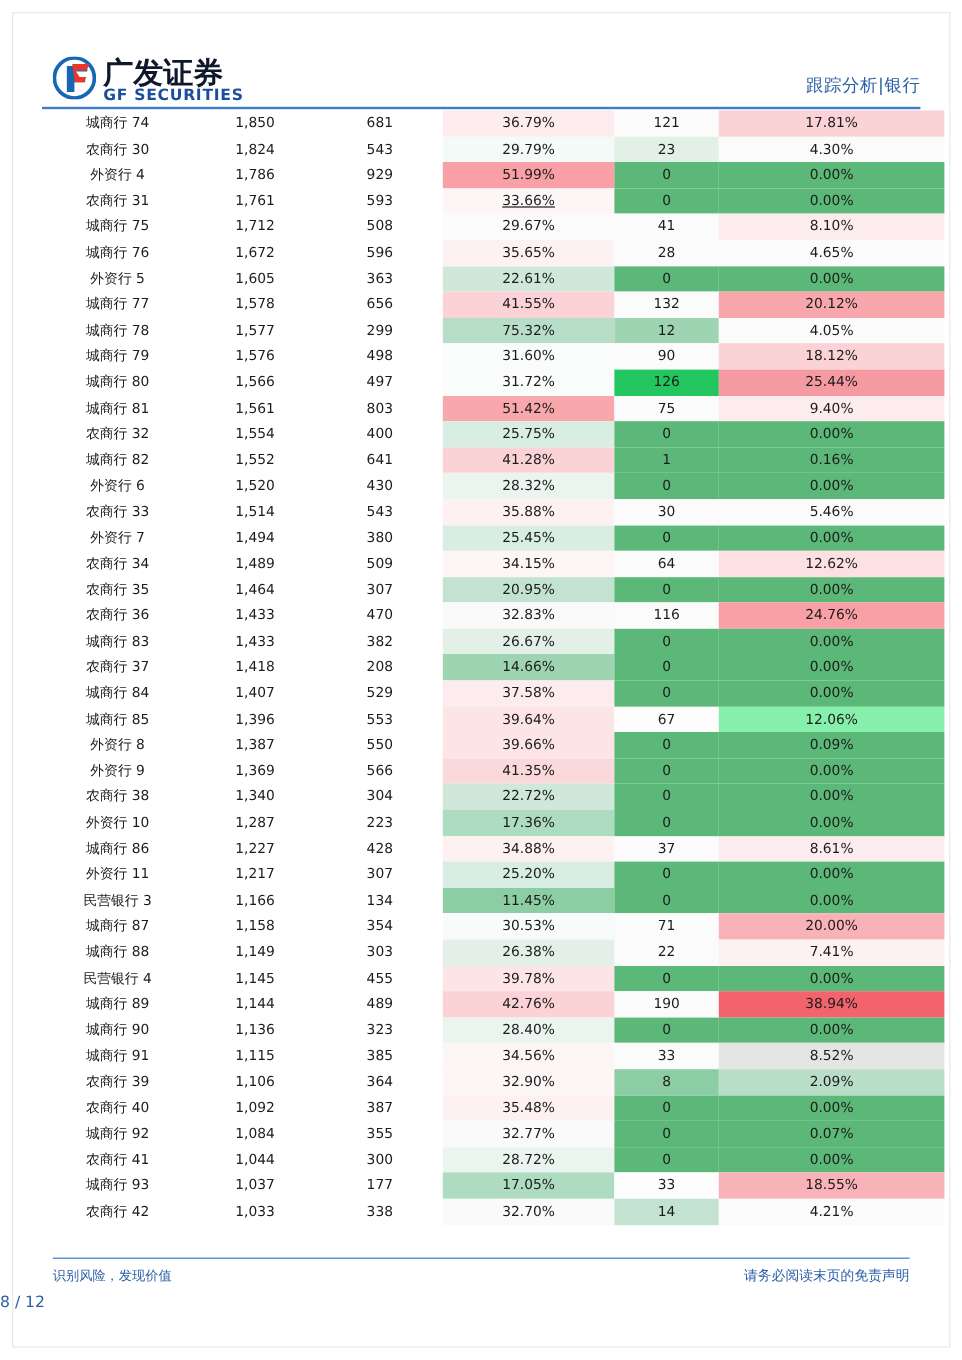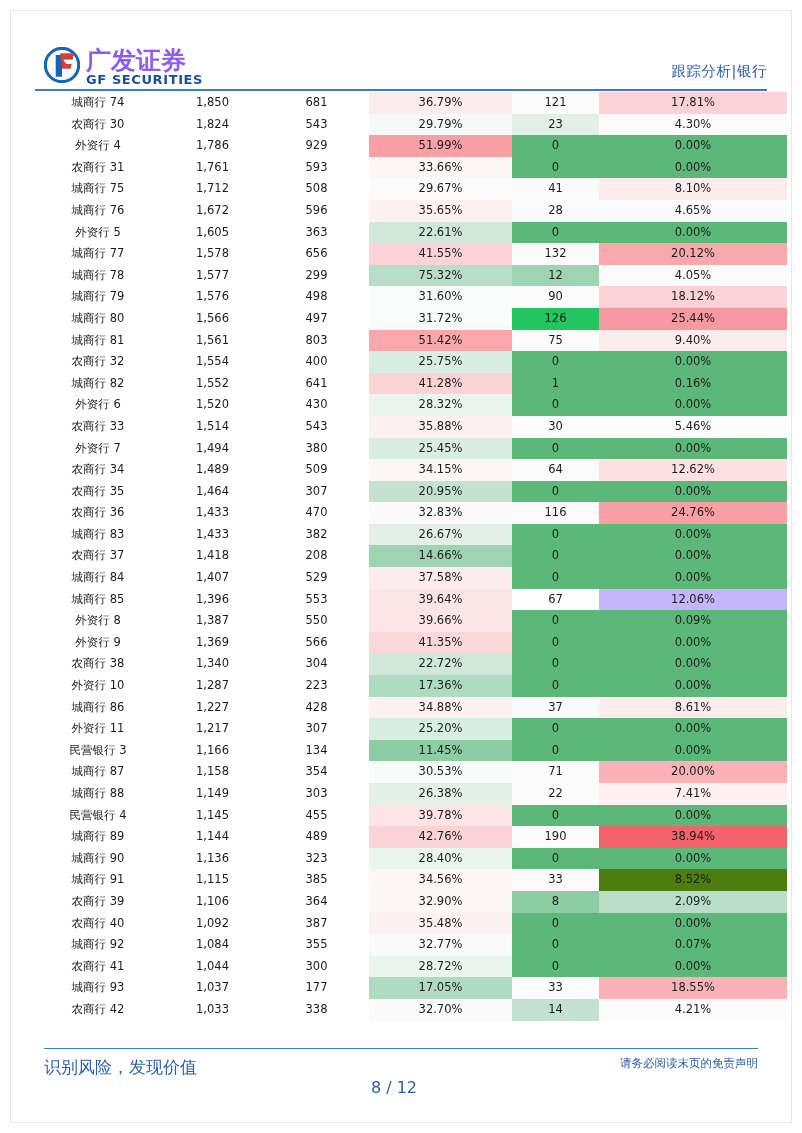--- a/index.html
+++ b/index.html
@@ -55,21 +55,21 @@
     display: flex;
     flex-direction: column;
     justify-content: flex-start;
     padding-top: 1px;
   }
   #logo-cn {
     font-family: "DejaVu Sans", "Liberation Sans", sans-serif;
     font-size: 25px;
     font-weight: 700;
     line-height: 25px;
-    color: #8b5cf6;
+    color: #0f172a;
     letter-spacing: 0px;
   }
   #logo-en {
     font-family: "DejaVu Sans", "Liberation Sans", sans-serif;
     font-size: 13px;
     font-weight: 700;
     line-height: 12px;
     color: #1b4f9c;
     letter-spacing: 0.6px;
     margin-top: 1px;
@@ -135,41 +135,41 @@
     top: 1048px;
     width: 714px;
     height: 1.4px;
     background: #3d7cc9;
   }
   #footer-left {
     position: absolute;
     left: 44px;
     top: 1056px;
     font-family: "DejaVu Sans", "Liberation Sans", sans-serif;
-    font-size: 17px;
+    font-size: 11px;
     color: #2b5fa8;
     white-space: nowrap;
   }
   #footer-right {
     position: absolute;
     right: 44px;
     top: 1056px;
     font-family: "DejaVu Sans", "Liberation Sans", sans-serif;
     font-size: 11.5px;
     color: #2b5fa8;
     white-space: nowrap;
   }
   #footer-page {
     position: absolute;
     left: 0;
     width: 788px;
     top: 1078px;
-    text-align: center;
-    font-family: "DejaVu Sans", "Liberation Sans", sans-serif;
-    font-size: 16px;
+    text-align: left;
+    font-family: "DejaVu Sans", "Liberation Sans", sans-serif;
+    font-size: 13px;
     color: #2b5fa8;
   }
 </style>
 </head>
 <body>
 
 <div id="page">
 
   <div id="page-frame"></div>
 
@@ -216,21 +216,21 @@
             <td class="c-num1">1,786</td>
             <td class="c-num2">929</td>
             <td class="c-p1" style="background: rgb(248, 160, 166);">51.99%</td>
             <td class="c-cnt" style="background: rgb(92, 184, 120);">0</td>
             <td class="c-p2" style="background: rgb(92, 184, 120);">0.00%</td>
           </tr>
           <tr>
             <td class="c-label">农商行 31</td>
             <td class="c-num1">1,761</td>
             <td class="c-num2">593</td>
-            <td class="c-p1" style="background: rgb(253, 246, 246);">33.66%</td>
+            <td class="c-p1" style="background: rgb(253, 246, 246); text-decoration: underline;">33.66%</td>
             <td class="c-cnt" style="background: rgb(92, 184, 120);">0</td>
             <td class="c-p2" style="background: rgb(92, 184, 120);">0.00%</td>
           </tr>
           <tr>
             <td class="c-label">城商行 75</td>
             <td class="c-num1">1,712</td>
             <td class="c-num2">508</td>
             <td class="c-p1" style="background: rgb(251, 251, 252);">29.67%</td>
             <td class="c-cnt" style="background: rgb(251, 251, 252);">41</td>
             <td class="c-p2" style="background: rgb(253, 236, 237);">8.10%</td>
@@ -378,21 +378,21 @@
             <td class="c-p1" style="background: rgb(253, 236, 237);">37.58%</td>
             <td class="c-cnt" style="background: rgb(92, 184, 120);">0</td>
             <td class="c-p2" style="background: rgb(92, 184, 120);">0.00%</td>
           </tr>
           <tr>
             <td class="c-label">城商行 85</td>
             <td class="c-num1">1,396</td>
             <td class="c-num2">553</td>
             <td class="c-p1" style="background: rgb(253, 228, 230);">39.64%</td>
             <td class="c-cnt" style="background: rgb(253, 253, 254);">67</td>
-            <td class="c-p2" style="background: #c4b5fd;">12.06%</td>
+            <td class="c-p2" style="background: #86efac;">12.06%</td>
           </tr>
           <tr>
             <td class="c-label">外资行 8</td>
             <td class="c-num1">1,387</td>
             <td class="c-num2">550</td>
             <td class="c-p1" style="background: rgb(253, 228, 230);">39.66%</td>
             <td class="c-cnt" style="background: rgb(92, 184, 120);">0</td>
             <td class="c-p2" style="background: rgb(92, 184, 120);">0.09%</td>
           </tr>
           <tr>
@@ -482,21 +482,21 @@
             <td class="c-p1" style="background: rgb(234, 245, 239);">28.40%</td>
             <td class="c-cnt" style="background: rgb(92, 184, 120);">0</td>
             <td class="c-p2" style="background: rgb(92, 184, 120);">0.00%</td>
           </tr>
           <tr>
             <td class="c-label">城商行 91</td>
             <td class="c-num1">1,115</td>
             <td class="c-num2">385</td>
             <td class="c-p1" style="background: rgb(253, 246, 246);">34.56%</td>
             <td class="c-cnt" style="background: rgb(251, 251, 252);">33</td>
-            <td class="c-p2" style="background: #4d7c0f; margin-top: 12px;">8.52%</td>
+            <td class="c-p2" style="background: #e5e5e5; margin-top: 12px;">8.52%</td>
           </tr>
           <tr>
             <td class="c-label">农商行 39</td>
             <td class="c-num1">1,106</td>
             <td class="c-num2">364</td>
             <td class="c-p1" style="background: rgb(253, 246, 246);">32.90%</td>
             <td class="c-cnt" style="background: rgb(140, 205, 163);">8</td>
             <td class="c-p2" style="background: rgb(184, 222, 200);">2.09%</td>
           </tr>
           <tr>

